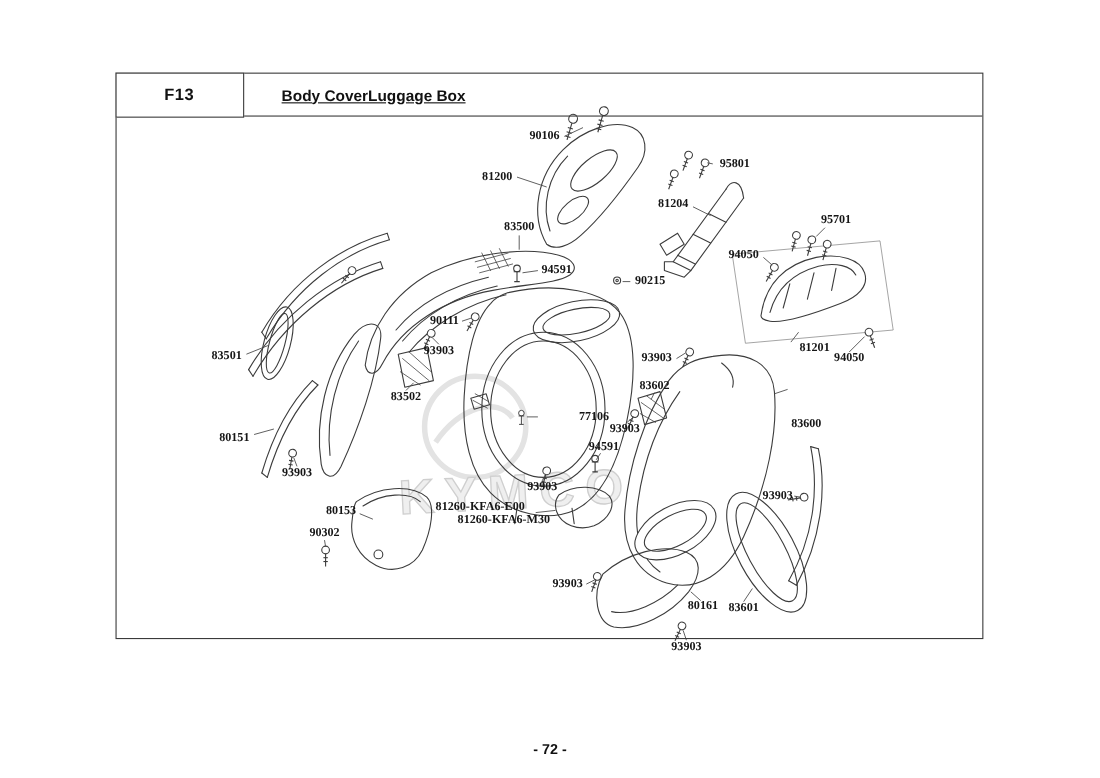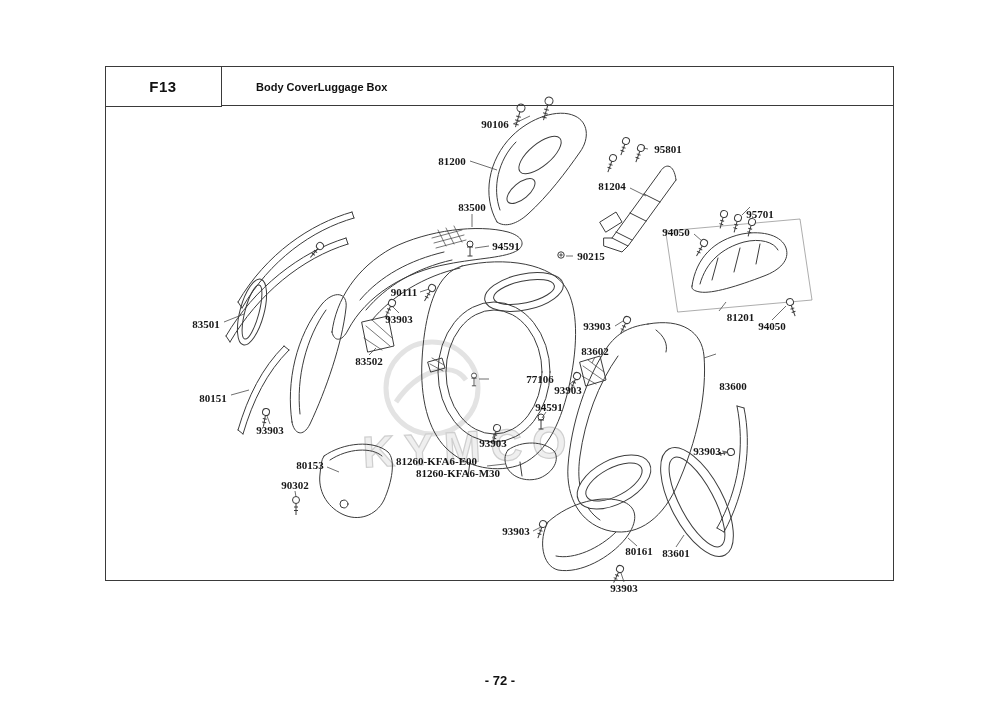--- a/index.html
+++ b/index.html
@@ -16,21 +16,21 @@
     border-bottom:1.5px solid #3a3a3a;
   }
   .code-box{
     position:absolute;left:-1.5px;top:-1.5px;width:117px;height:41px;
     border:1.5px solid #3a3a3a;box-sizing:border-box;
     display:flex;align-items:center;justify-content:center;
     font-weight:bold;font-size:15px;letter-spacing:.5px;background:#fff;
   }
   .doc-title{
     position:absolute;left:150px;top:0;height:39px;
-    display:flex;align-items:center;font-weight:bold;font-size:11px;
+    display:flex;align-items:center;font-weight:bold;font-size:14px;text-decoration:underline;
   }
   .footer{
     position:absolute;left:0;top:673px;width:1000px;text-align:center;
     font-weight:bold;font-size:13px;
   }
   svg.diagram{position:absolute;left:0;top:0;width:1000px;height:707px;}
   .labels-layer{position:absolute;left:0;top:0;width:1000px;height:707px;pointer-events:none;font-family:Liberation Serif, serif;}
   .part-label{
     position:absolute;transform:translate(-50%,-50%);
     font-weight:bold;font-size:11px;color:#161616;white-space:nowrap;
@@ -252,21 +252,21 @@
   </svg>
 
   <div class="labels-layer">
       <div class="part-label" style="left: 495px; top: 124px;">90106</div>
       <div class="part-label" style="left: 452px; top: 161px;">81200</div>
       <div class="part-label" style="left: 668px; top: 149px;">95801</div>
       <div class="part-label" style="left: 612px; top: 186px;">81204</div>
       <div class="part-label" style="left: 472px; top: 207px;">83500</div>
       <div class="part-label" style="left: 506px; top: 246px;">94591</div>
       <div class="part-label" style="left: 591px; top: 256px;">90215</div>
-      <div class="part-label" style="left: 750px; top: 214px; padding-left: 20px;">95701</div>
+      <div class="part-label" style="left: 750px; top: 200px; padding-left: 20px;">95701</div>
       <div class="part-label" style="left: 676px; top: 232px;">94050</div>
       <div class="part-label" style="left: 404px; top: 292px;">90111</div>
       <div class="part-label" style="left: 399px; top: 319px;">93903</div>
       <div class="part-label" style="left: 206px; top: 324px;">83501</div>
       <div class="part-label" style="left: 369px; top: 361px;">83502</div>
       <div class="part-label" style="left: 597px; top: 326px;">93903</div>
       <div class="part-label" style="left: 719px; top: 317px; padding-left: 43px;">81201</div>
       <div class="part-label" style="left: 772px; top: 326px;">94050</div>
       <div class="part-label" style="left: 595px; top: 351px;">83602</div>
       <div class="part-label" style="left: 733px; top: 354px; margin-top: 32px;">83600</div>

